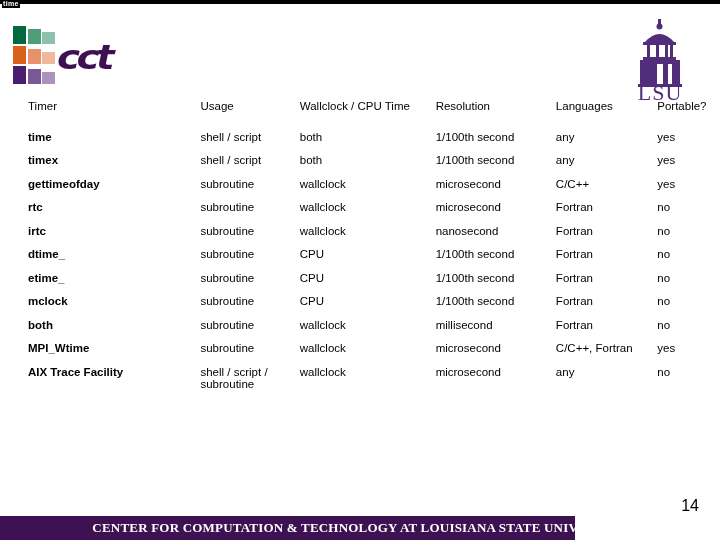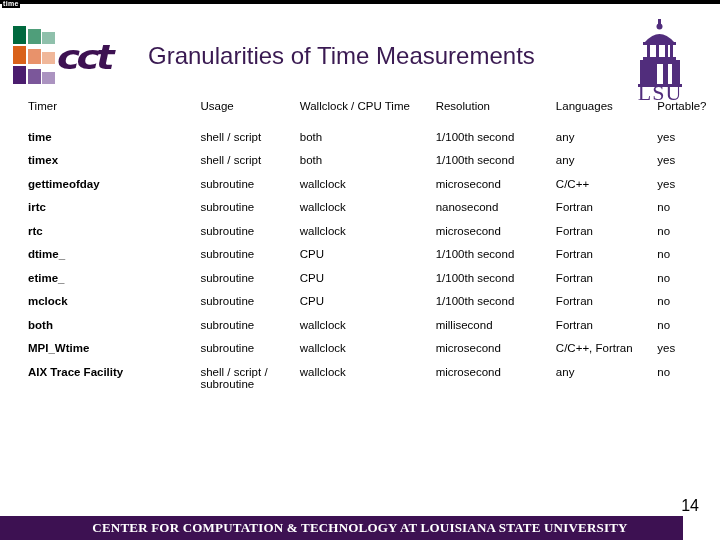--- a/index.html
+++ b/index.html
@@ -144,21 +144,21 @@
   
   .page-number {
     position: absolute;
     right: 21px; top: 497px;
     font-size: 16px;
     color: #000000;
   }
   .footer-bar {
     position: absolute;
     left: 0; bottom: 0;
-    width: 683px;
+    width: 575px;
     height: 24px;
     background: #3d1152;
   }
   .footer-text {
     position: absolute;
     left: 0; top: 0;
     width: 720px;
     height: 24px;
     line-height: 24px;
     text-align: center;
@@ -187,21 +187,20 @@
         <div class="cct-cell" style="left: 0px; top: 20px; height: 18px; background: rgb(217, 97, 26);"></div>
         <div class="cct-cell" style="left: 15px; top: 23px; height: 15px; background: rgb(232, 146, 107);"></div>
         <div class="cct-cell" style="left: 29px; top: 26px; height: 12px; background: rgb(240, 183, 154);"></div>
         <div class="cct-cell" style="left: 0px; top: 40px; height: 18px; background: rgb(75, 29, 110);"></div>
         <div class="cct-cell" style="left: 15px; top: 43px; height: 15px; background: rgb(123, 87, 154);"></div>
         <div class="cct-cell" style="left: 29px; top: 46px; height: 12px; background: rgb(171, 147, 192);"></div>
       </div>
     <div class="cct-word">cct</div>
   </div>
 
-  <div class="slide-title">Granularities of Time Measurements</div>
 
   <div class="lsu-logo">
     <svg width="76" height="70" viewBox="0 0 76 70">
       <g fill="#512d7c">
         <rect x="36" y="1" width="3" height="6"></rect>
         <circle cx="37.5" cy="8.5" r="3"></circle>
         <path d="M23 24 Q37.5 8 52 24 Z"></path>
         <rect x="21" y="24" width="33" height="3"></rect>
         <rect x="25" y="27" width="3" height="12"></rect>
         <rect x="34" y="27" width="3" height="12"></rect>
@@ -261,32 +260,32 @@
         </tr>
         <tr>
           <td class="timer-name">gettimeofday</td>
           <td>subroutine</td>
           <td>wallclock</td>
           <td>microsecond</td>
           <td>C/C++</td>
           <td>yes</td>
         </tr>
         <tr>
+          <td class="timer-name">rtc</td>
+          <td>subroutine</td>
+          <td>wallclock</td>
+          <td>microsecond</td>
+          <td>Fortran</td>
+          <td>no</td>
+        </tr>
+        <tr>
           <td class="timer-name">irtc</td>
           <td>subroutine</td>
           <td>wallclock</td>
           <td>nanosecond</td>
-          <td>Fortran</td>
-          <td>no</td>
-        </tr>
-        <tr>
-          <td class="timer-name">rtc</td>
-          <td>subroutine</td>
-          <td>wallclock</td>
-          <td>microsecond</td>
           <td>Fortran</td>
           <td>no</td>
         </tr>
         <tr>
           <td class="timer-name">dtime_</td>
           <td>subroutine</td>
           <td>CPU</td>
           <td>1/100th second</td>
           <td>Fortran</td>
           <td>no</td>

